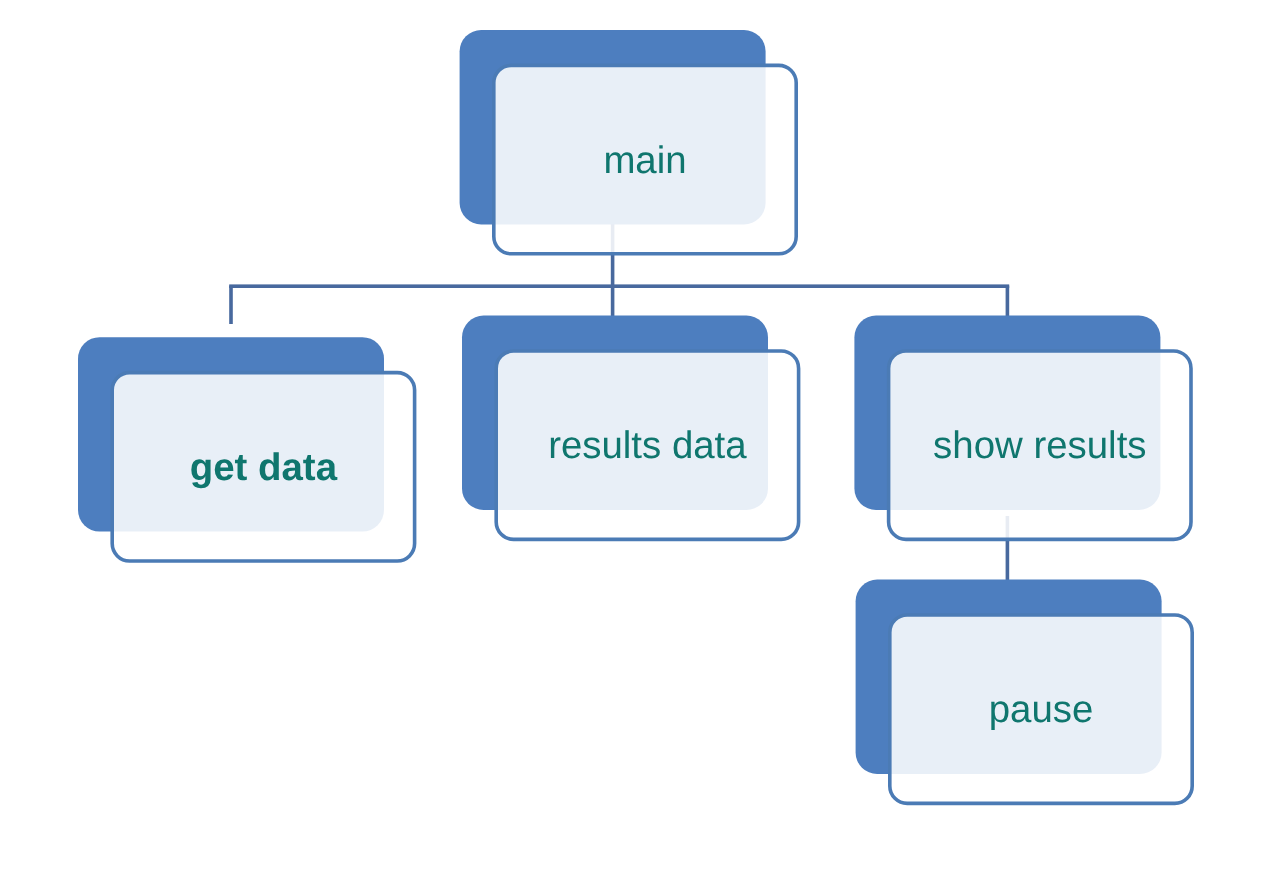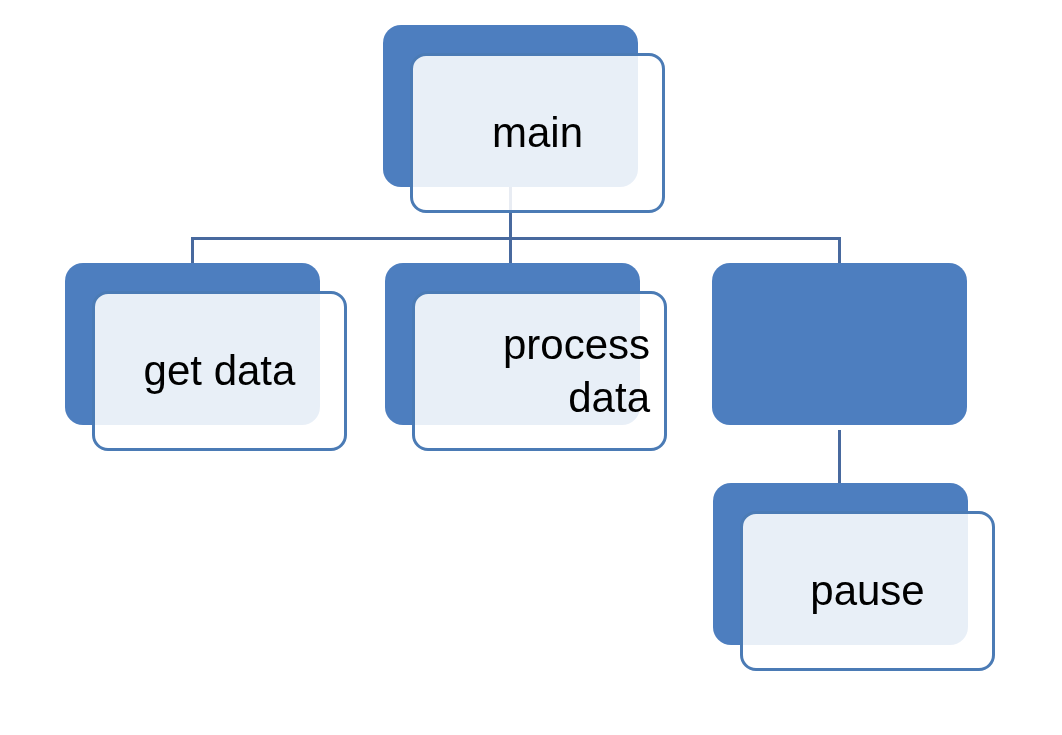--- a/index.html
+++ b/index.html
@@ -50,29 +50,29 @@
     top: 28px;
     width: 255px;
     height: 160px;
     box-sizing: border-box;
     border: 3px solid #4b7bb5;
     border-radius: 16px;
     background: rgba(255, 255, 255, 0.875);
     display: flex;
     align-items: center;
     justify-content: center;
-    text-align: right;
+    text-align: left;
     padding: 0 14px;
-    font-size: 42px;
+    font-size: 32px;
     line-height: 1.27;
-    color: #000000;
+    color: #0f766e;
   }
 
   .node-main         { left: 383px; top: 25px;  }
-  .node-get-data     { left: 65px;  top: 263px; }
+  .node-get-data     { left: 65px;  top: 281px; font-weight: bold; }
   .node-process-data { left: 385px; top: 263px; }
   .node-show-results { left: 712px; top: 263px; }
   .node-pause        { left: 713px; top: 483px; }
 </style>
 </head>
 <body>
 
 <div class="canvas">
 
   <div class="conn conn-v-main"></div>
@@ -91,26 +91,29 @@
   <div class="node node-get-data">
     <div class="back"></div>
     <div class="front">
       <span>get data</span>
     </div>
   </div>
 
   <div class="node node-process-data">
     <div class="back"></div>
     <div class="front">
-      <span>process data</span>
+      <span>results data</span>
     </div>
   </div>
 
   <div class="node node-show-results">
     <div class="back"></div>
+    <div class="front">
+      <span>show results</span>
+    </div>
   </div>
 
   <div class="node node-pause">
     <div class="back"></div>
     <div class="front">
       <span>pause</span>
     </div>
   </div>
 
 </div>

